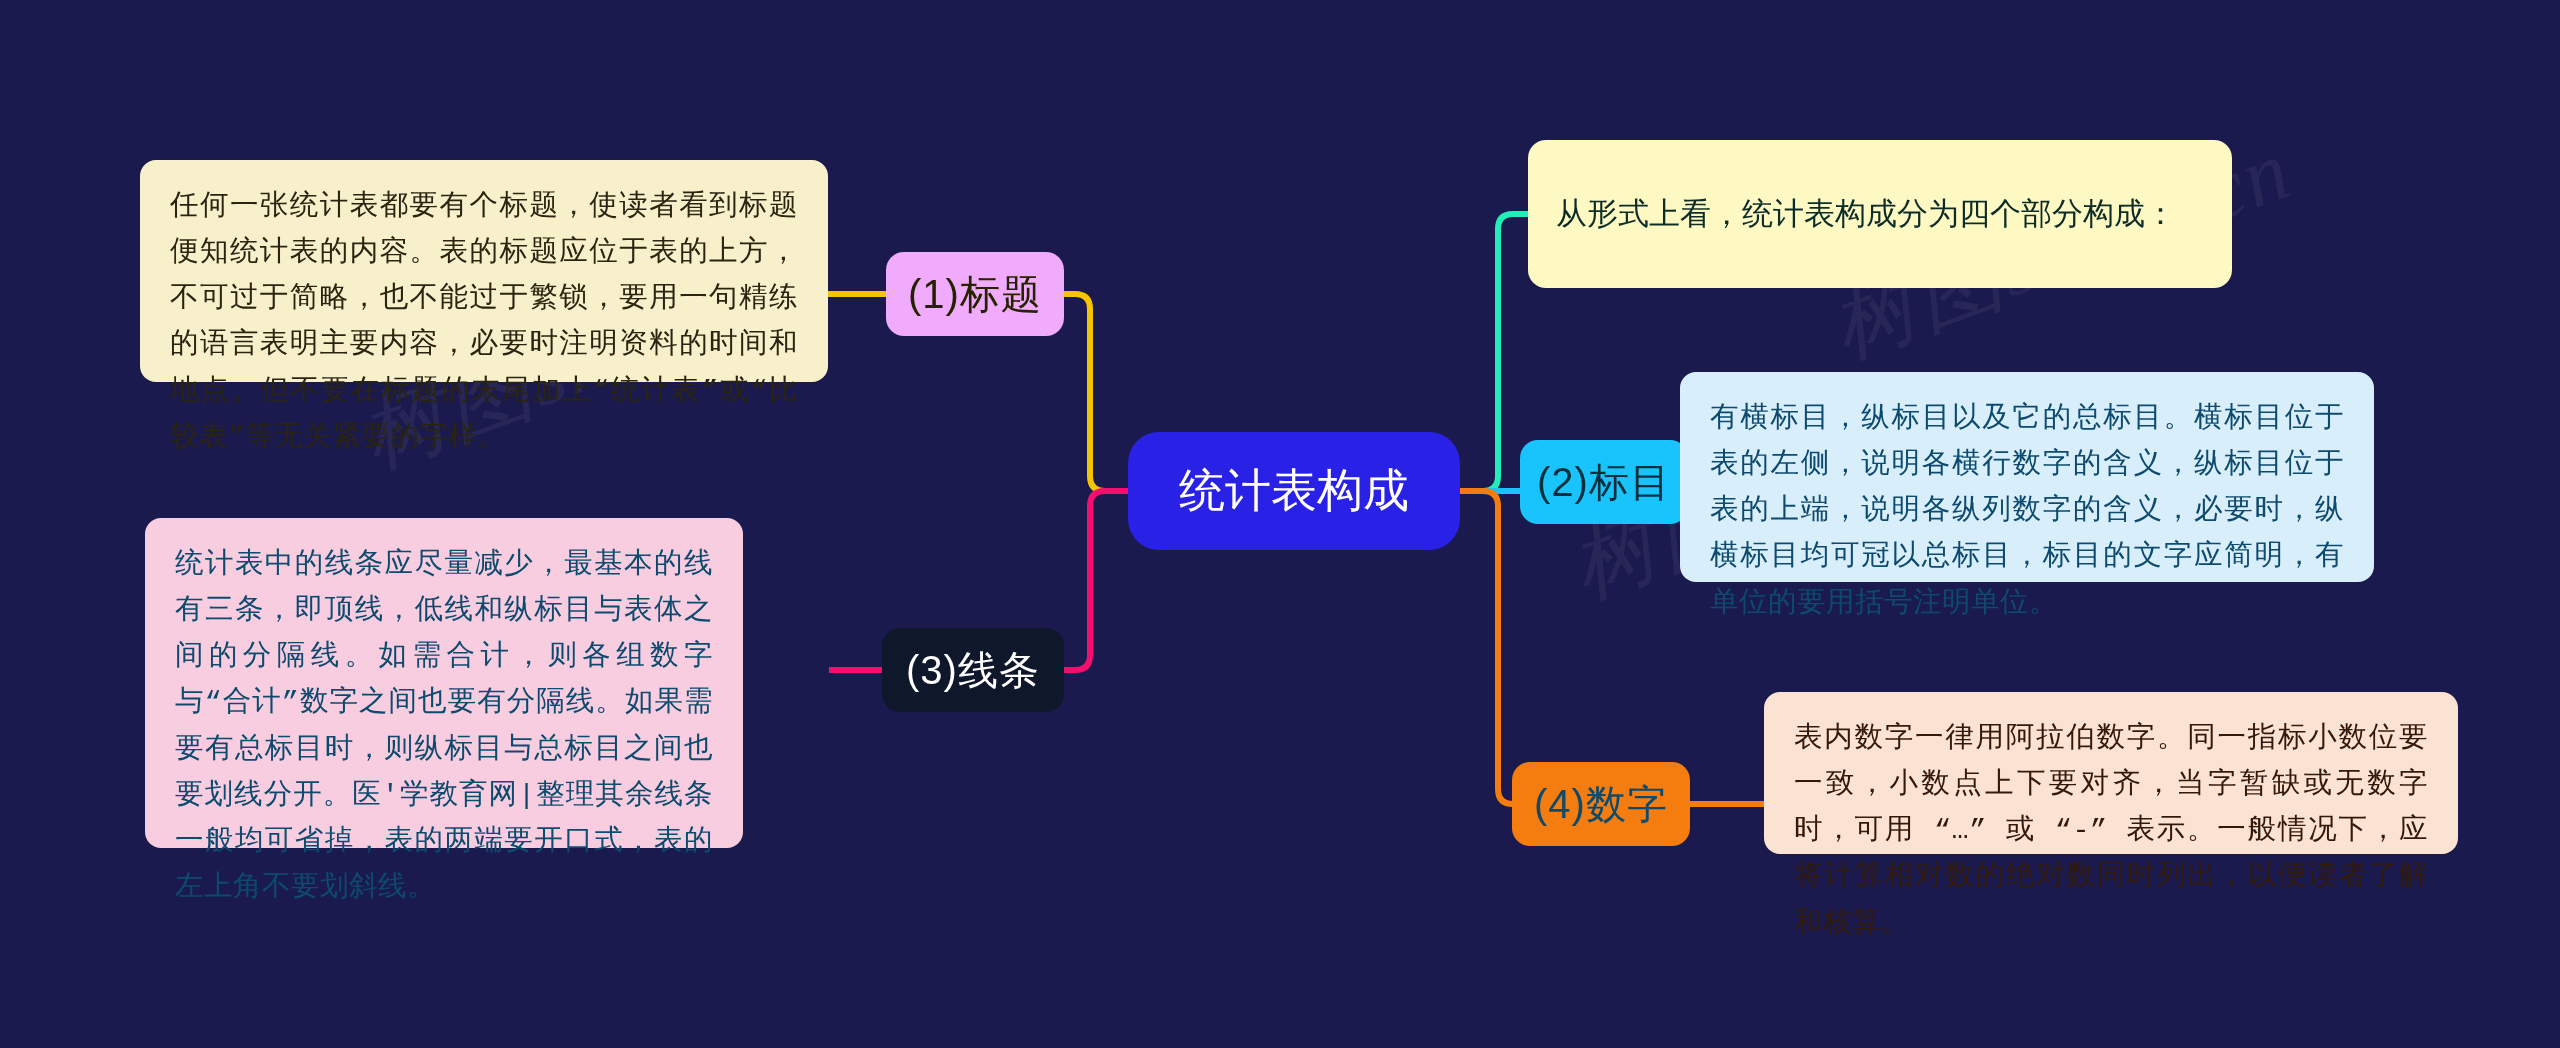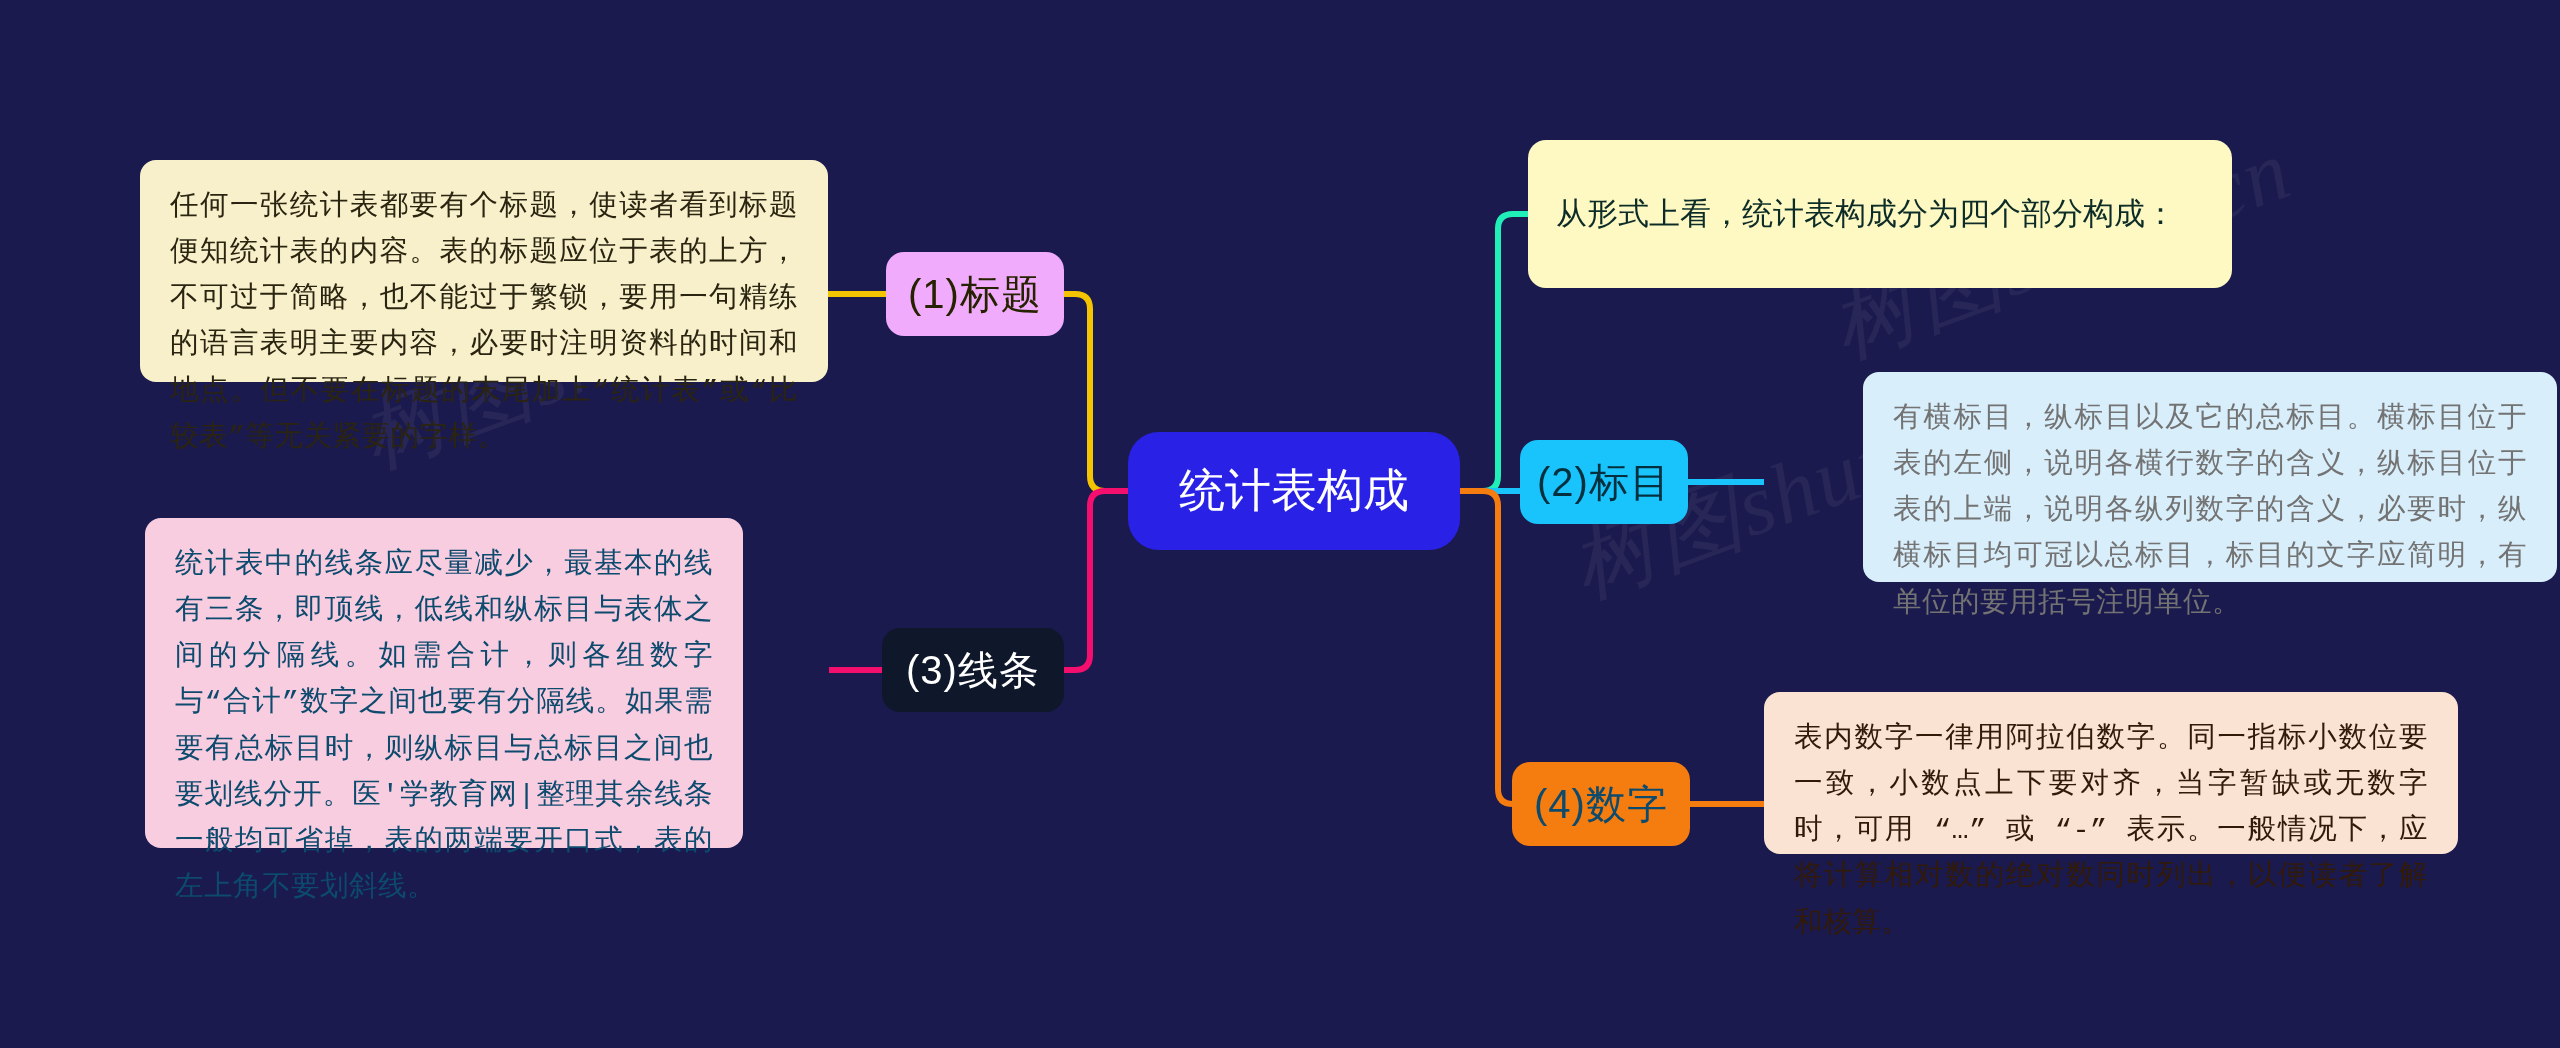--- a/index.html
+++ b/index.html
@@ -115,24 +115,24 @@
     background: #f7f0cb;
     color: #2a2410;
   }
   #box-xiantiao {
     left: 145px; top: 518px;
     width: 598px; height: 330px;
     background: #f9cde0;
     color: #0c4a6e;
   }
   #box-biaomu {
-    left: 1863px; top: 372px;
+    left: 1680px; top: 372px;
     width: 694px; height: 210px;
     background: #d9eefb;
-    color: #737373;
+    color: #0c4a6e;
   }
   #box-shuzi {
     left: 1764px; top: 692px;
     width: 694px; height: 162px;
     background: #fae3d2;
     color: #311a08;
   }
 </style>
 </head>
 <body>

